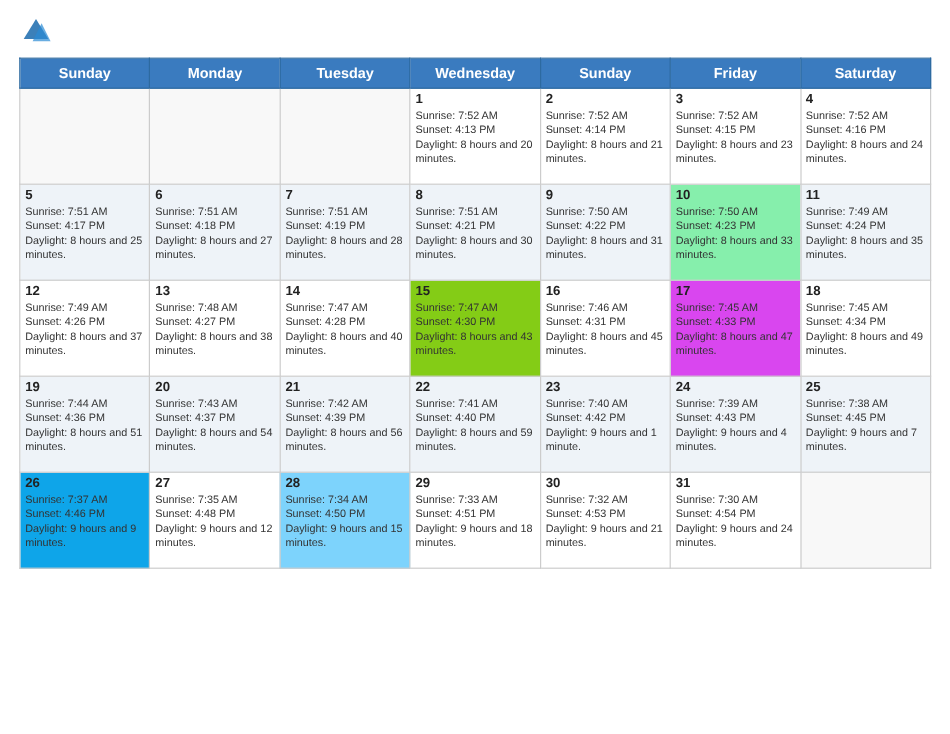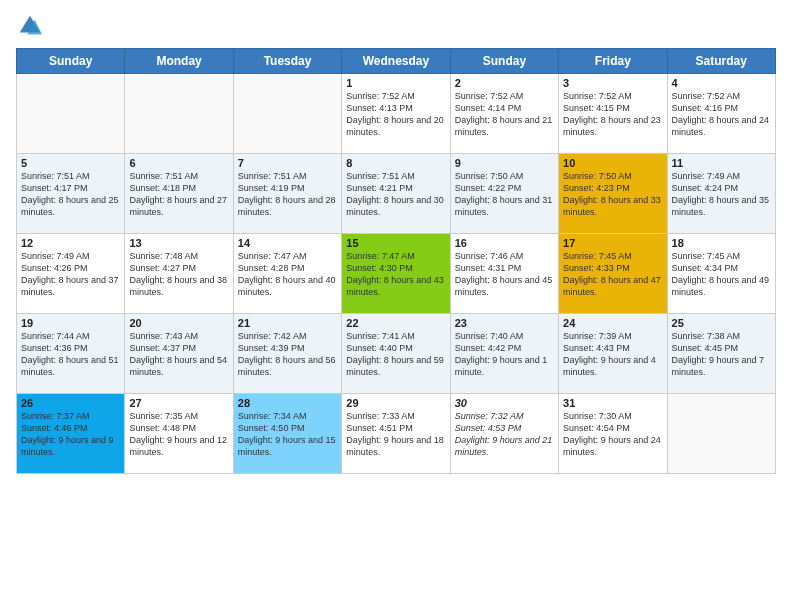--- a/index.html
+++ b/index.html
@@ -149,45 +149,45 @@
           <td style="background-color: rgb(255, 255, 255);"><span class="day-number">2</span><span class="day-info">Sunrise: 7:52 AM<br>Sunset: 4:14 PM<br>Daylight: 8 hours and 21 minutes.</span></td>
           <td style="background-color: rgb(255, 255, 255);"><span class="day-number">3</span><span class="day-info">Sunrise: 7:52 AM<br>Sunset: 4:15 PM<br>Daylight: 8 hours and 23 minutes.</span></td>
           <td style="background-color: rgb(255, 255, 255);"><span class="day-number">4</span><span class="day-info">Sunrise: 7:52 AM<br>Sunset: 4:16 PM<br>Daylight: 8 hours and 24 minutes.</span></td>
         </tr>
         <tr>
           <td style="background-color: rgb(238, 243, 248);"><span class="day-number">5</span><span class="day-info">Sunrise: 7:51 AM<br>Sunset: 4:17 PM<br>Daylight: 8 hours and 25 minutes.</span></td>
           <td style="background-color: rgb(238, 243, 248);"><span class="day-number">6</span><span class="day-info">Sunrise: 7:51 AM<br>Sunset: 4:18 PM<br>Daylight: 8 hours and 27 minutes.</span></td>
           <td style="background-color: rgb(238, 243, 248);"><span class="day-number">7</span><span class="day-info">Sunrise: 7:51 AM<br>Sunset: 4:19 PM<br>Daylight: 8 hours and 28 minutes.</span></td>
           <td style="background-color: rgb(238, 243, 248);"><span class="day-number">8</span><span class="day-info">Sunrise: 7:51 AM<br>Sunset: 4:21 PM<br>Daylight: 8 hours and 30 minutes.</span></td>
           <td style="background-color: rgb(238, 243, 248);"><span class="day-number">9</span><span class="day-info">Sunrise: 7:50 AM<br>Sunset: 4:22 PM<br>Daylight: 8 hours and 31 minutes.</span></td>
-          <td style="background-color: #eab308;"><span class="day-number">10</span><span class="day-info">Sunrise: 7:50 AM<br>Sunset: 4:23 PM<br>Daylight: 8 hours and 33 minutes.</span></td>
+          <td style="background-color: #86efac;"><span class="day-number">10</span><span class="day-info">Sunrise: 7:50 AM<br>Sunset: 4:23 PM<br>Daylight: 8 hours and 33 minutes.</span></td>
           <td style="background-color: rgb(238, 243, 248);"><span class="day-number">11</span><span class="day-info">Sunrise: 7:49 AM<br>Sunset: 4:24 PM<br>Daylight: 8 hours and 35 minutes.</span></td>
         </tr>
         <tr>
           <td style="background-color: rgb(255, 255, 255);"><span class="day-number">12</span><span class="day-info">Sunrise: 7:49 AM<br>Sunset: 4:26 PM<br>Daylight: 8 hours and 37 minutes.</span></td>
           <td style="background-color: rgb(255, 255, 255);"><span class="day-number">13</span><span class="day-info">Sunrise: 7:48 AM<br>Sunset: 4:27 PM<br>Daylight: 8 hours and 38 minutes.</span></td>
           <td style="background-color: rgb(255, 255, 255);"><span class="day-number">14</span><span class="day-info">Sunrise: 7:47 AM<br>Sunset: 4:28 PM<br>Daylight: 8 hours and 40 minutes.</span></td>
           <td style="background-color: #84cc16;"><span class="day-number">15</span><span class="day-info">Sunrise: 7:47 AM<br>Sunset: 4:30 PM<br>Daylight: 8 hours and 43 minutes.</span></td>
           <td style="background-color: rgb(255, 255, 255);"><span class="day-number">16</span><span class="day-info">Sunrise: 7:46 AM<br>Sunset: 4:31 PM<br>Daylight: 8 hours and 45 minutes.</span></td>
-          <td style="background-color: #eab308;"><span class="day-number">17</span><span class="day-info">Sunrise: 7:45 AM<br>Sunset: 4:33 PM<br>Daylight: 8 hours and 47 minutes.</span></td>
+          <td style="background-color: #d946ef;"><span class="day-number">17</span><span class="day-info">Sunrise: 7:45 AM<br>Sunset: 4:33 PM<br>Daylight: 8 hours and 47 minutes.</span></td>
           <td style="background-color: rgb(255, 255, 255);"><span class="day-number">18</span><span class="day-info">Sunrise: 7:45 AM<br>Sunset: 4:34 PM<br>Daylight: 8 hours and 49 minutes.</span></td>
         </tr>
         <tr>
           <td style="background-color: rgb(238, 243, 248);"><span class="day-number">19</span><span class="day-info">Sunrise: 7:44 AM<br>Sunset: 4:36 PM<br>Daylight: 8 hours and 51 minutes.</span></td>
           <td style="background-color: rgb(238, 243, 248);"><span class="day-number">20</span><span class="day-info">Sunrise: 7:43 AM<br>Sunset: 4:37 PM<br>Daylight: 8 hours and 54 minutes.</span></td>
           <td style="background-color: rgb(238, 243, 248);"><span class="day-number">21</span><span class="day-info">Sunrise: 7:42 AM<br>Sunset: 4:39 PM<br>Daylight: 8 hours and 56 minutes.</span></td>
           <td style="background-color: rgb(238, 243, 248);"><span class="day-number">22</span><span class="day-info">Sunrise: 7:41 AM<br>Sunset: 4:40 PM<br>Daylight: 8 hours and 59 minutes.</span></td>
           <td style="background-color: rgb(238, 243, 248);"><span class="day-number">23</span><span class="day-info">Sunrise: 7:40 AM<br>Sunset: 4:42 PM<br>Daylight: 9 hours and 1 minute.</span></td>
           <td style="background-color: rgb(238, 243, 248);"><span class="day-number">24</span><span class="day-info">Sunrise: 7:39 AM<br>Sunset: 4:43 PM<br>Daylight: 9 hours and 4 minutes.</span></td>
           <td style="background-color: rgb(238, 243, 248);"><span class="day-number">25</span><span class="day-info">Sunrise: 7:38 AM<br>Sunset: 4:45 PM<br>Daylight: 9 hours and 7 minutes.</span></td>
         </tr>
         <tr>
           <td style="background-color: #0ea5e9;"><span class="day-number">26</span><span class="day-info">Sunrise: 7:37 AM<br>Sunset: 4:46 PM<br>Daylight: 9 hours and 9 minutes.</span></td>
           <td style="background-color: rgb(255, 255, 255);"><span class="day-number">27</span><span class="day-info">Sunrise: 7:35 AM<br>Sunset: 4:48 PM<br>Daylight: 9 hours and 12 minutes.</span></td>
           <td style="background-color: #7dd3fc;"><span class="day-number">28</span><span class="day-info">Sunrise: 7:34 AM<br>Sunset: 4:50 PM<br>Daylight: 9 hours and 15 minutes.</span></td>
           <td style="background-color: rgb(255, 255, 255);"><span class="day-number">29</span><span class="day-info">Sunrise: 7:33 AM<br>Sunset: 4:51 PM<br>Daylight: 9 hours and 18 minutes.</span></td>
-          <td style="background-color: rgb(255, 255, 255); font-style: italic;"><span class="day-number">30</span><span class="day-info">Sunrise: 7:32 AM<br>Sunset: 4:53 PM<br>Daylight: 9 hours and 21 minutes.</span></td>
+          <td style="background-color: rgb(255, 255, 255);"><span class="day-number">30</span><span class="day-info">Sunrise: 7:32 AM<br>Sunset: 4:53 PM<br>Daylight: 9 hours and 21 minutes.</span></td>
           <td style="background-color: rgb(255, 255, 255);"><span class="day-number">31</span><span class="day-info">Sunrise: 7:30 AM<br>Sunset: 4:54 PM<br>Daylight: 9 hours and 24 minutes.</span></td>
           <td class="empty" style="background-color: rgb(248, 248, 248);"></td>
         </tr>
       </tbody>
   </table>
 </div>
 
 </body></html>

